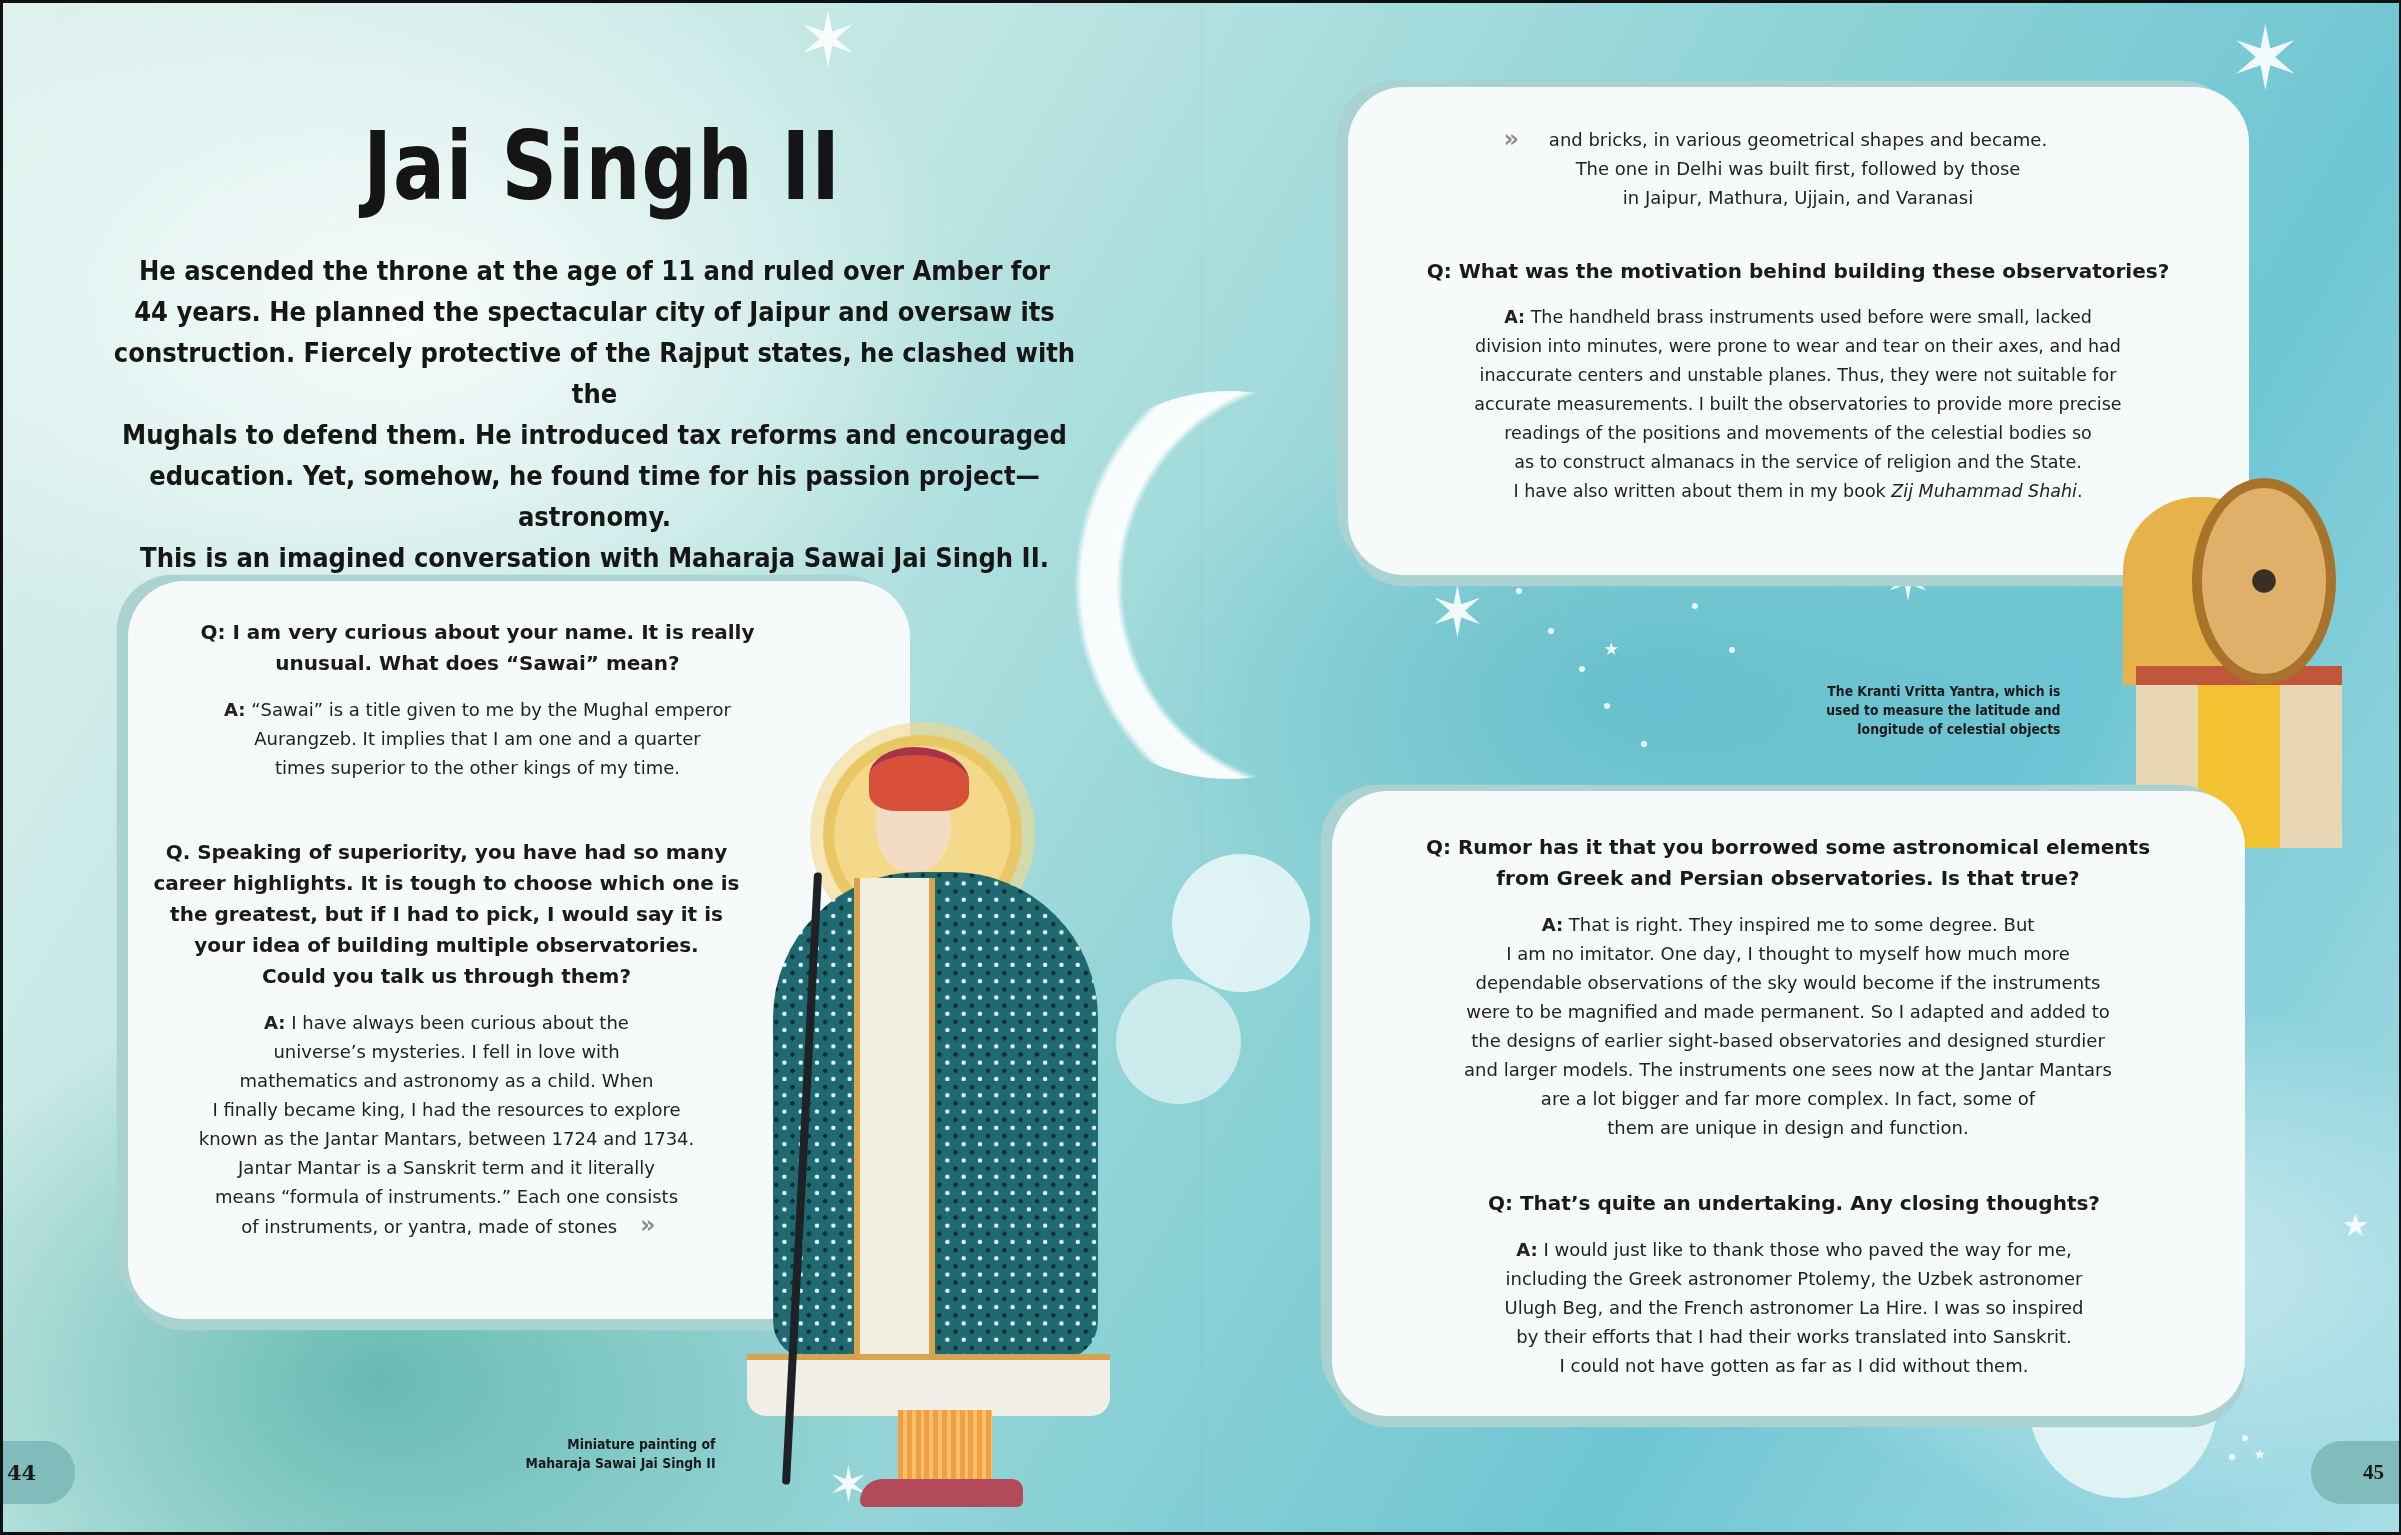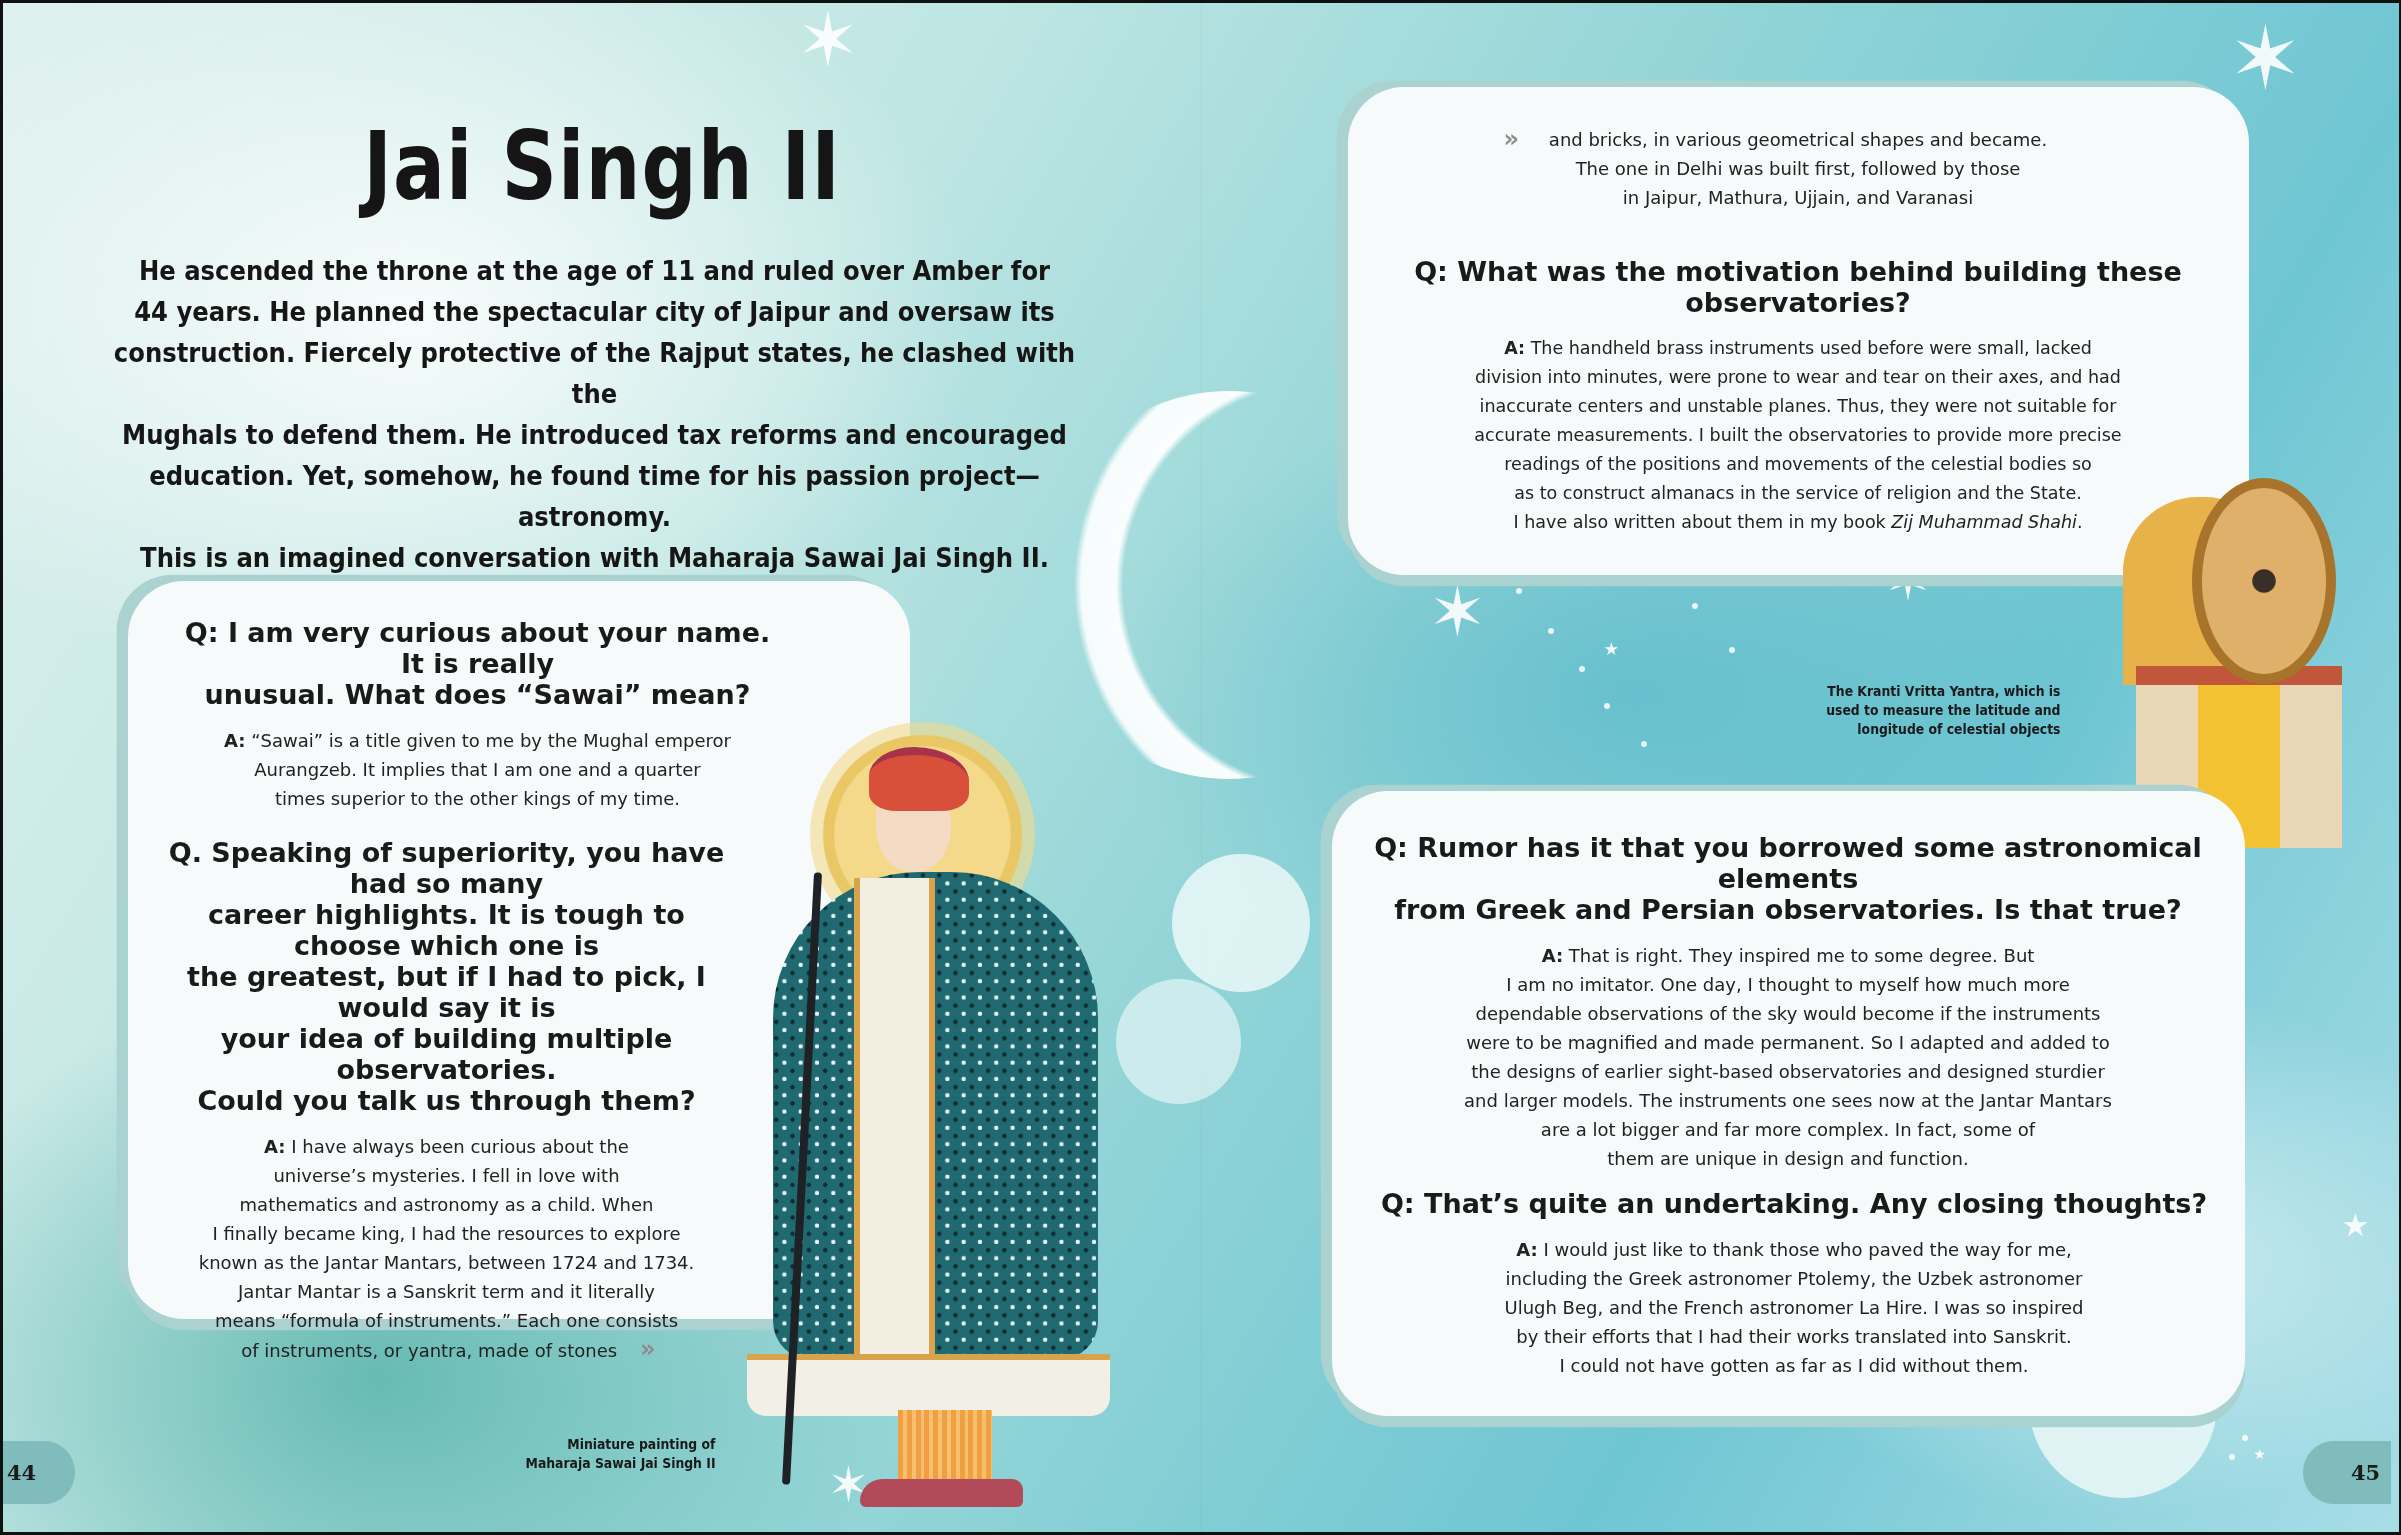--- a/index.html
+++ b/index.html
@@ -44,21 +44,21 @@
     
     .card {
       position: absolute; background: #f6fafa; border-radius: 56px;
       box-shadow: -11.3px -6.3px 0 0 #a9d2d0, 0 11.3px 0 0 #a9d2d0;
     }
     .card-left { left: 125px; top: 578px; width: 782px; height: 738px; }
     .card-rt { left: 1345px; top: 84px; width: 901px; height: 488px; }
     .card-rb { left: 1329px; top: 788px; width: 913px; height: 625px; }
 
     .qa { position: absolute; text-align: center; }
-    .q { font-family: "DejaVu Sans", sans-serif; font-weight: bold; font-size: 27px; line-height: 31px; color: #1a1a1a; }
+    .q { font-family: "DejaVu Sans", sans-serif; font-weight: bold; font-size: 20px; line-height: 31px; color: #1a1a1a; }
     .a { font-family: "DejaVu Sans", sans-serif; font-size: 18px; line-height: 29px; color: #222; margin-top: 16.3px; }
     .a b { font-weight: bold; }
     .a i { }
     .cont { color: #8c8c8c; font-weight: bold; font-size: 24px; letter-spacing: -3.8px; }
 
     .caption {
       position: absolute; font-family: "DejaVu Sans Condensed", "DejaVu Sans", sans-serif; font-weight: bold;
       font-size: 13.8px; line-height: 19px; color: #1a1a1a; text-align: right;
     }
 
@@ -88,21 +88,21 @@
       border: 10px solid #a8742c; background: radial-gradient(circle, #3a2f26 0 10%, #dfb06a 11% 100%); box-sizing: border-box; }
     .inst-base { position: absolute; left: 25px; top: 188px; width: 206px; height: 163px;
       background: linear-gradient(90deg, #e8d6b4 0 30%, #f2c232 30% 70%, #e8d6b4 70% 100%);
       border-top: 19px solid #c0563a; }
 
     
     .pagenum { position: absolute; top: 1438px; height: 63px; background: #7fbcbb;
       font-family: "DejaVu Serif", serif; font-weight: bold; font-size: 21px; color: #1b1b1b;
       display: flex; align-items: center; justify-content: center; }
     .pagenum.left { left: 0; width: 38px; border-radius: 0 31px 31px 0; padding-right: 34px; }
-    .pagenum.right { right: 8px; width: 50px; border-radius: 31px 0 0 31px; padding-left: 38px; }
+    .pagenum.right { right: 0; width: 50px; border-radius: 31px 0 0 31px; padding-left: 38px; font-family: Liberation Serif, serif; }
   </style>
 </head>
 <body>
 
 <div class="spread">
   <div class="gutter"></div>
 
   <div class="moon big"></div>
   <div class="moon sm1"></div>
   <div class="moon sm2"></div>

